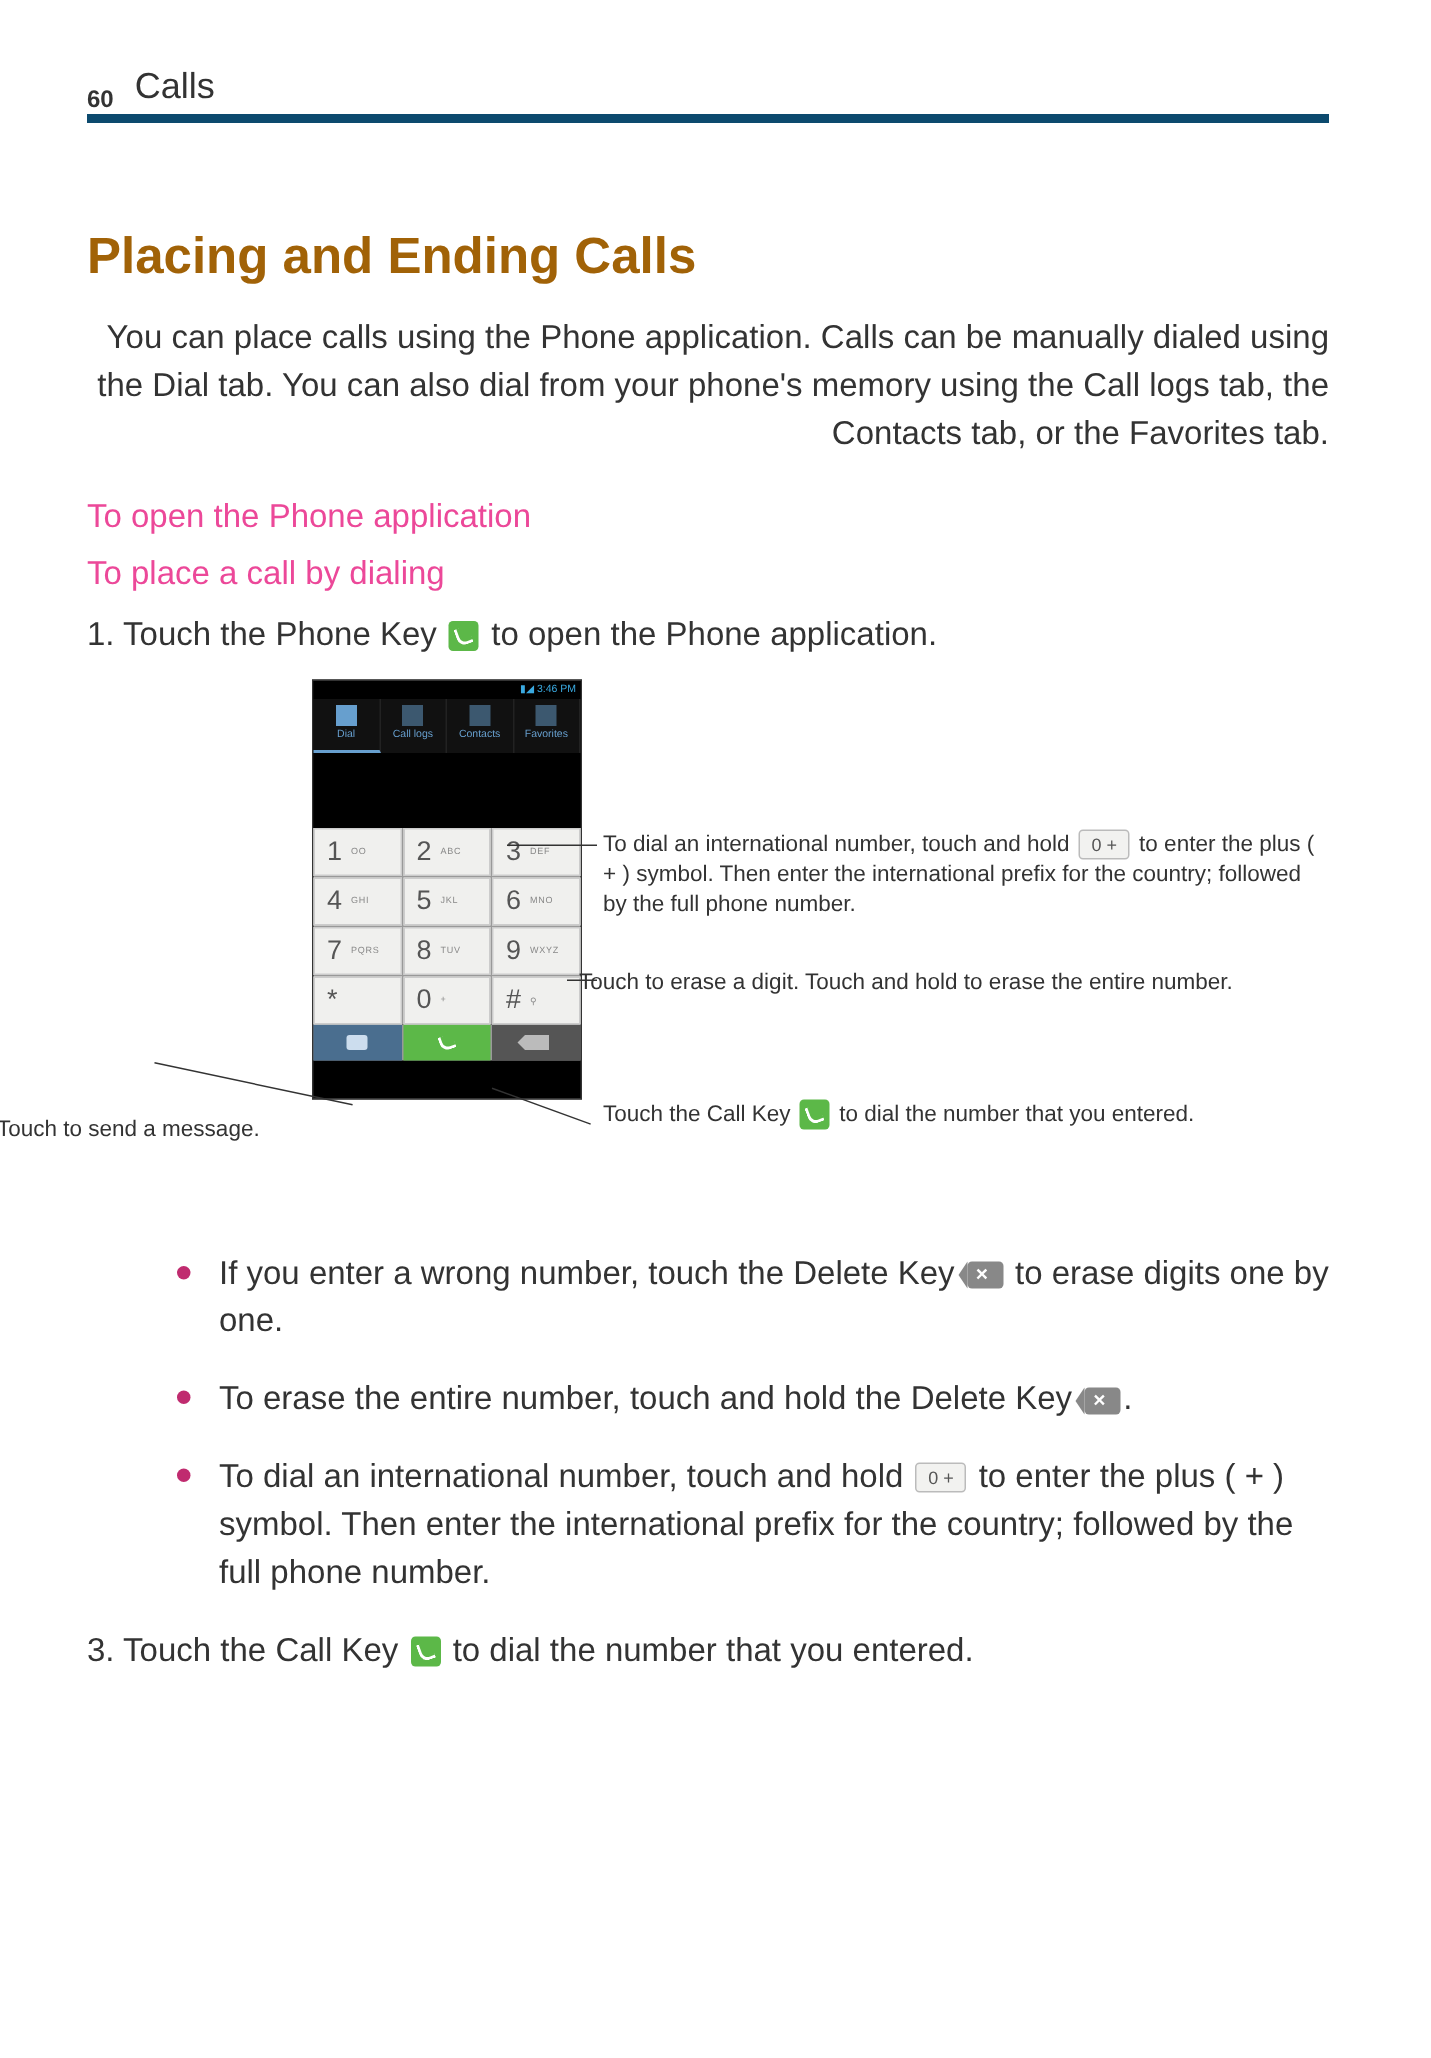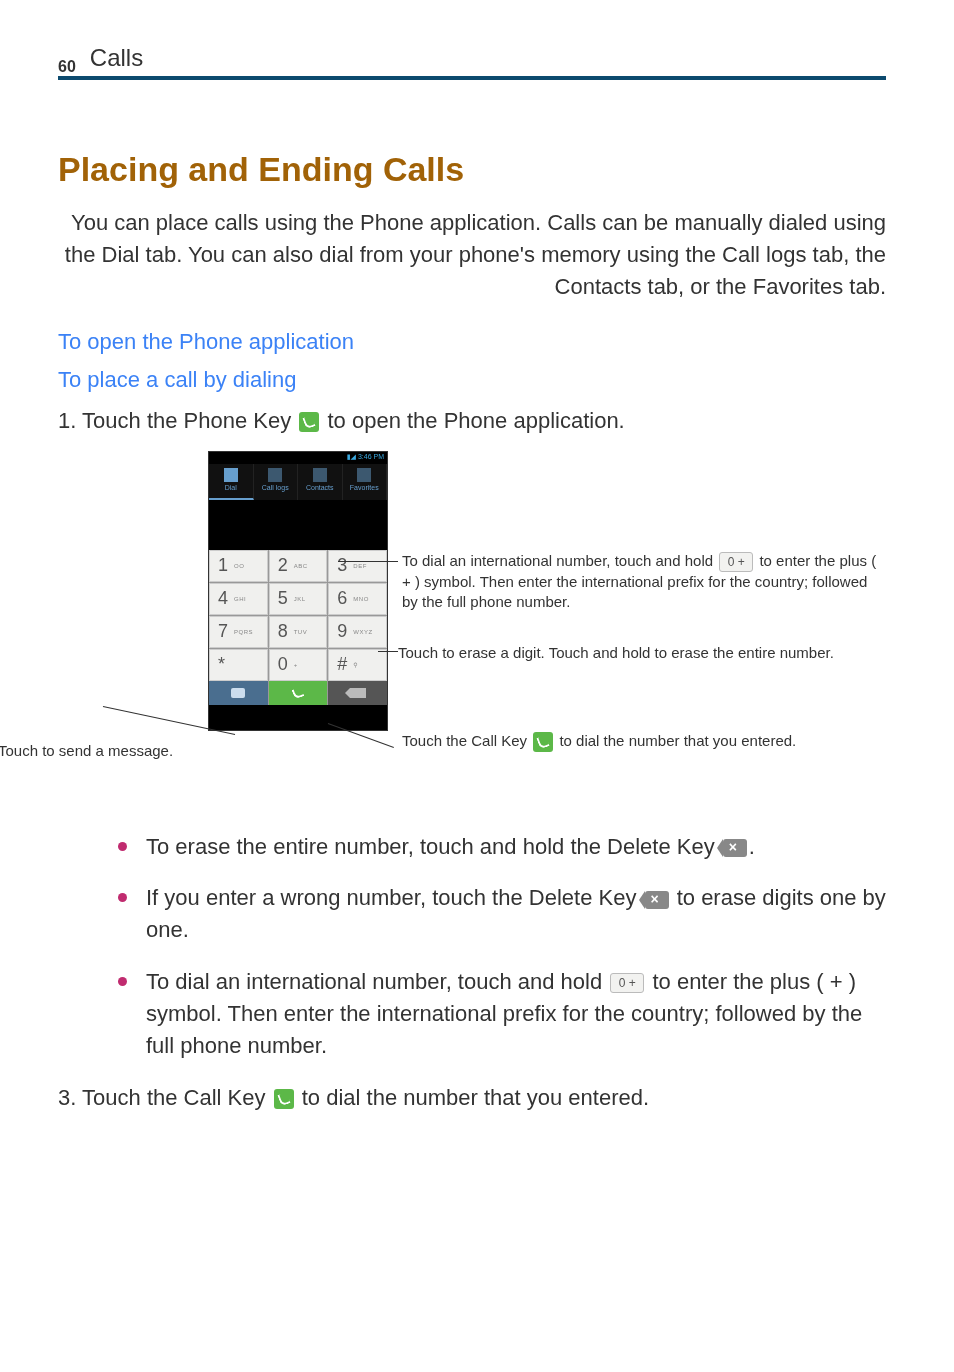--- a/index.html
+++ b/index.html
@@ -10,21 +10,21 @@
     width: 954px;
     background: #fff;
     color: #333;
   }
   .page {
     padding: 44px 68px 40px 58px;
   }
   .header {
     display: flex;
     align-items: baseline;
-    border-bottom: 4px solid #0c4a6e;
+    border-bottom: 6px solid #0c4a6e;
     padding-bottom: 4px;
     margin-bottom: 70px;
   }
   .page-num {
     font-size: 16px;
     font-weight: 600;
     margin-right: 14px;
     position: relative;
     top: 6px;
   }
@@ -40,21 +40,21 @@
   }
   p.intro {
     font-size: 22px;
     line-height: 1.45;
     margin: 0 0 26px 0;
     font-weight: 300;
     text-align: right;
   }
   p.intro .bold { font-weight: 500; }
   h2.sub {
-    color: #3b82f6;
+    color: #ec4899;
     font-size: 22px;
     font-weight: 400;
     margin: 0 0 12px 0;
   }
   .instr-line {
     font-size: 22px;
     line-height: 1.45;
     padding-left: 50px;
     margin-bottom: 22px;
     font-weight: 300;
@@ -383,41 +383,41 @@
 
     <div class="callout-line" style="left:45px; top:255px; width:135px; height:1px; transform-origin:left; transform:rotate(12deg);"></div>
     <div class="callout" style="left:-60px; top:290px; width:260px;">Touch to send a message.</div>
 
     <div class="callout-line" style="left:280px; top:110px; width:60px; height:1px;"></div>
     <div class="callout" style="left:344px; top:100px; width:480px;">
       <span>To dial an international number, touch and hold </span><span class="icon-inline icon-zero-key"></span><span> to enter the plus ( + ) symbol. Then enter the international prefix for the country; followed by the full phone number.</span>
     </div>
 
     <div class="callout-line" style="left:320px; top:200px; width:20px; height:1px;"></div>
-    <div class="callout" style="left:340px; top:192px; width:480px;">Touch to erase a digit. Touch and hold to erase the entire number.</div>
+    <div class="callout" style="left:328px; top:192px; width:480px;">Touch to erase a digit. Touch and hold to erase the entire number.</div>
 
     <div class="callout-line" style="left:270px; top:272px; width:70px; height:1px; transform-origin:left; transform:rotate(20deg);"></div>
     <div class="callout" style="left:344px; top:280px; width:440px;">
       <span>Touch the </span><span class="bold">Call Key</span>
       <span class="icon-inline icon-phone-green"></span><span> to dial the number that you entered.</span>
     </div>
   </div>
 
 
   <ul class="bullets">
     <li>
-      <span>To erase the entire number, touch and hold the </span><span class="bold">Delete Key</span>
-      <span class="icon-inline icon-delete-grey"></span><span>.</span>
-    </li>
-    <li>
       <span>If you enter a wrong number, touch the </span><span class="bold">Delete Key</span>
       <span class="icon-inline icon-delete-grey"></span>
       <span> to erase digits one by one.</span>
     </li>
     <li>
+      <span>To erase the entire number, touch and hold the </span><span class="bold">Delete Key</span>
+      <span class="icon-inline icon-delete-grey"></span><span>.</span>
+    </li>
+    <li>
       <span>To dial an international number, touch and hold </span><span class="icon-inline icon-zero-key"></span><span> to enter the plus ( + ) symbol. Then enter the international prefix for the country; followed by the full phone number.</span>
     </li>
   </ul>
 
   <p class="num-step">
     <span>3.</span><span> Touch the </span><span class="bold">Call Key</span>
     <span class="icon-inline icon-phone-green"></span><span> to dial the number that you entered.</span>
   </p>
 
 </div>

